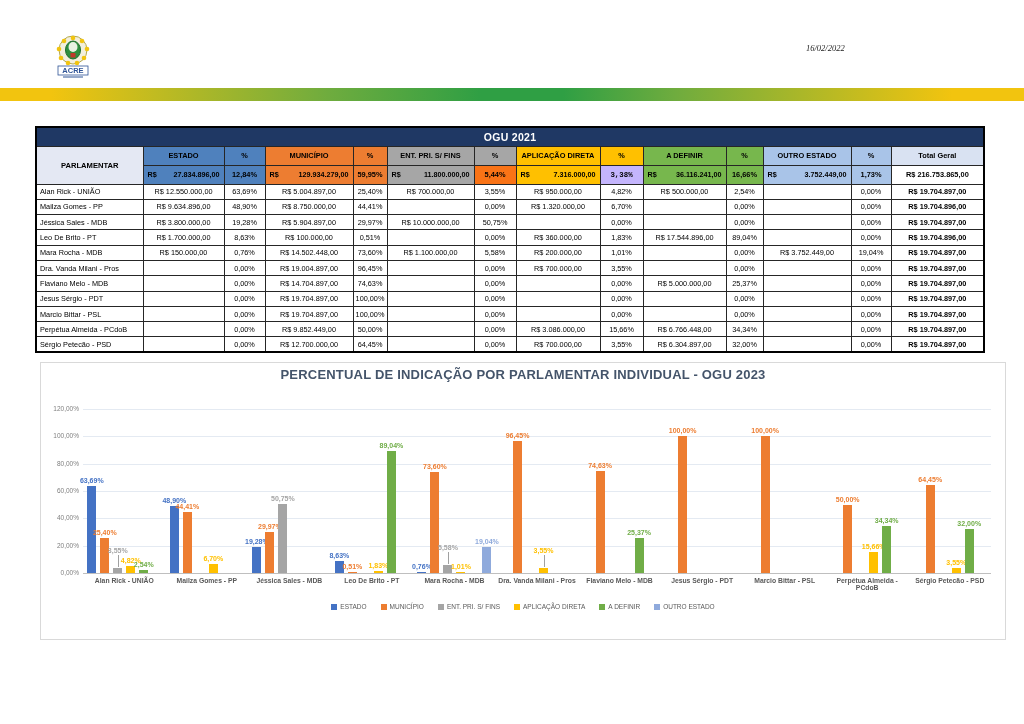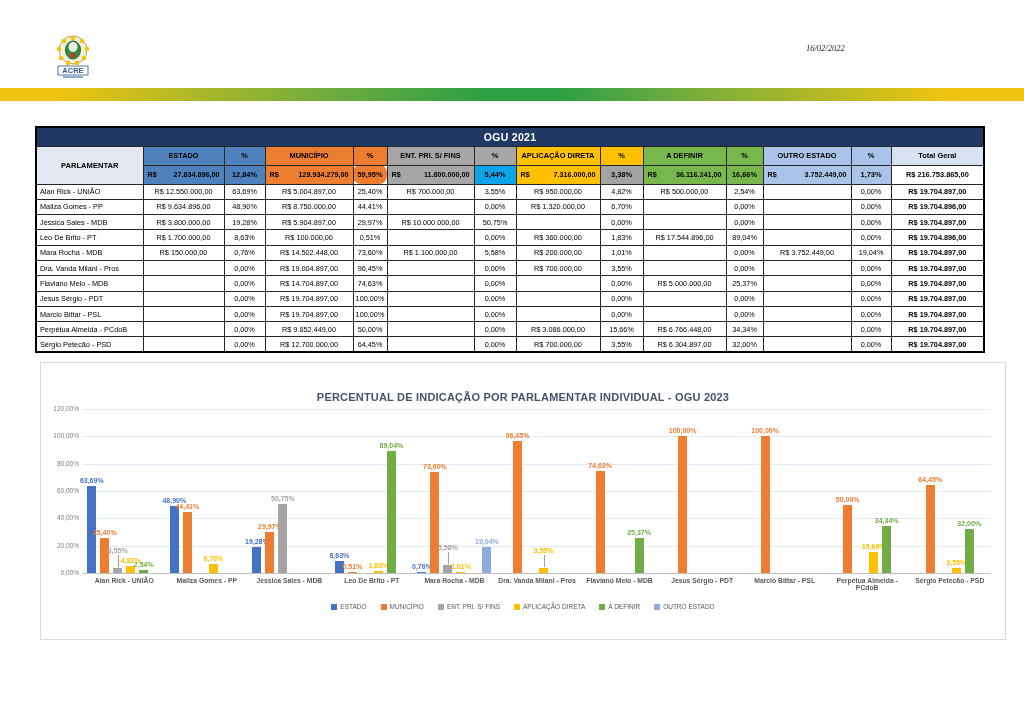--- a/index.html
+++ b/index.html
@@ -27,21 +27,21 @@
   td.banner { height:19px; color:#fff; font-weight:bold; font-size:10.5px; text-align:center; letter-spacing:.3px; }
   td.hdr { height:19px; font-size:7.4px; font-weight:bold; text-align:center; color:#000; }
   td.parl-hdr { font-size:7.6px; font-weight:bold; text-align:center; }
   td.tot-cell { font-size:7.2px; font-weight:bold; }
   td.tot-cell .sp { display:flex; justify-content:space-between; padding:0 4px; }
   tbody td { height:15.3px; font-size:7.3px; text-align:center; color:#000; background:#fff; }
   tbody td.name { text-align:left; padding-left:3px; }
   tbody td.rowtotal { font-weight:bold; }
   
   .chart-box { position:absolute; left:40px; top:362px; width:966px; height:278px; background:#fff; border:1px solid #d9d9d9; }
-  .chart-title { position:absolute; left:0; top:28px; width:100%; text-align:center; font-size:11px; font-weight:bold; letter-spacing:.2px; }
+  .chart-title { position:absolute; left:0; top:4px; width:100%; text-align:center; font-size:13px; font-weight:bold; letter-spacing:.2px; }
   .plot { position:absolute; left:42px; top:46px; width:908px; height:164px; }
   .gridline { position:absolute; left:0; width:100%; height:1px; background:#e4eaf2; }
   .gridline.base { background:#bfbfbf; }
   .ytick { position:absolute; left:2px; width:36px; text-align:right; font-size:6.5px; color:#7f7f7f; }
   .groups { position:absolute; inset:0; display:flex; }
   .group { flex:1 1 0; display:flex; justify-content:center; align-items:flex-end; height:100%; }
   .slot { width:13px; height:100%; display:flex; justify-content:center; align-items:flex-end; position:relative; }
   .bar { width:9px; }
   .bar-label { position:absolute; left:50%; transform:translateX(-50%); font-size:7px; font-weight:bold; white-space:nowrap; }
   .leader { position:absolute; left:50%; width:1px; background:#a0a0a0; }
@@ -126,35 +126,35 @@
               <span>27.834.896,00</span>
             </span>
           </td>
           <td class="hdr" style="background: rgb(79, 129, 189);">12,84%</td>
           <td class="hdr tot-cell" style="background: rgb(237, 125, 49);">
             <span class="sp">
               <span>R$</span>
               <span>129.934.279,00</span>
             </span>
           </td>
-          <td class="hdr" style="background: rgb(237, 125, 49); border-radius: 8px;">59,95%</td>
+          <td class="hdr" style="background: rgb(237, 125, 49);">59,95%</td>
           <td class="hdr tot-cell" style="background: rgb(166, 166, 166);">
             <span class="sp">
               <span>R$</span>
               <span>11.800.000,00</span>
             </span>
           </td>
-          <td class="hdr" style="background: #0ea5e9;">5,44%</td>
+          <td class="hdr" style="background: #f97316;">5,44%</td>
           <td class="hdr tot-cell" style="background: rgb(255, 192, 0);">
             <span class="sp">
               <span>R$</span>
               <span>7.316.000,00</span>
             </span>
           </td>
-          <td class="hdr" style="background: #a3a3a3;">3,38%</td>
+          <td class="hdr" style="background: #c4b5fd; font-family: Liberation Mono, monospace;">3,38%</td>
           <td class="hdr tot-cell" style="background: rgb(119, 183, 77);">
             <span class="sp">
               <span>R$</span>
               <span>36.116.241,00</span>
             </span>
           </td>
           <td class="hdr" style="background: rgb(119, 183, 77);">16,66%</td>
           <td class="hdr tot-cell" style="background: rgb(169, 196, 232);">
             <span class="sp">
               <span>R$</span>

